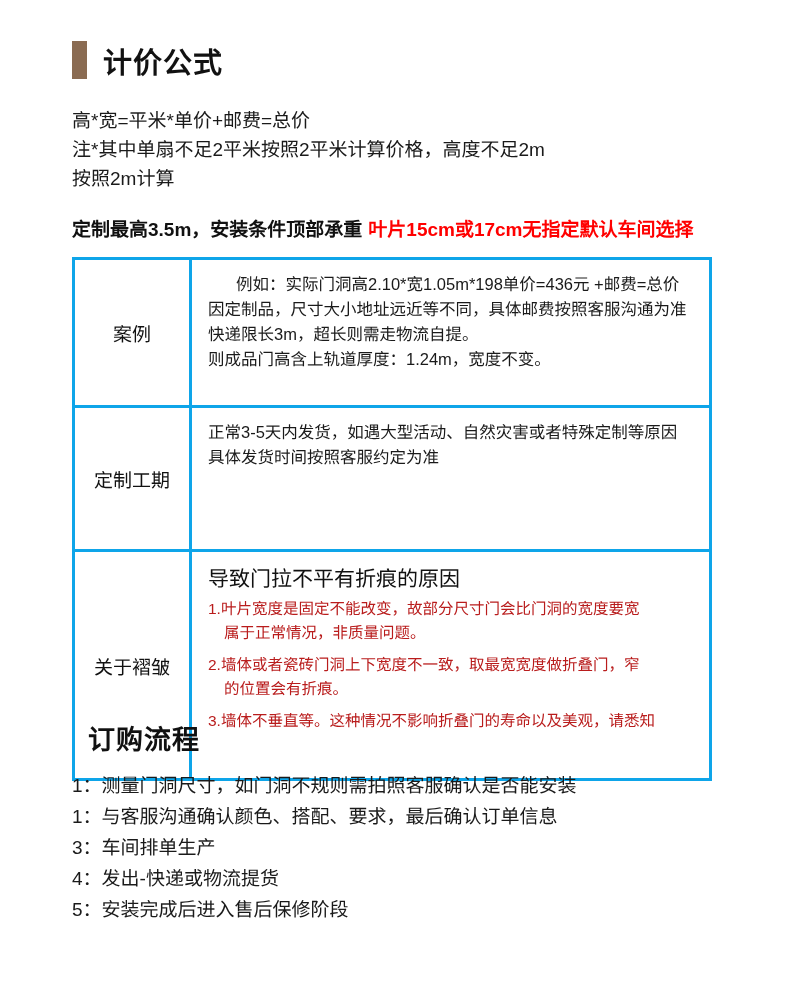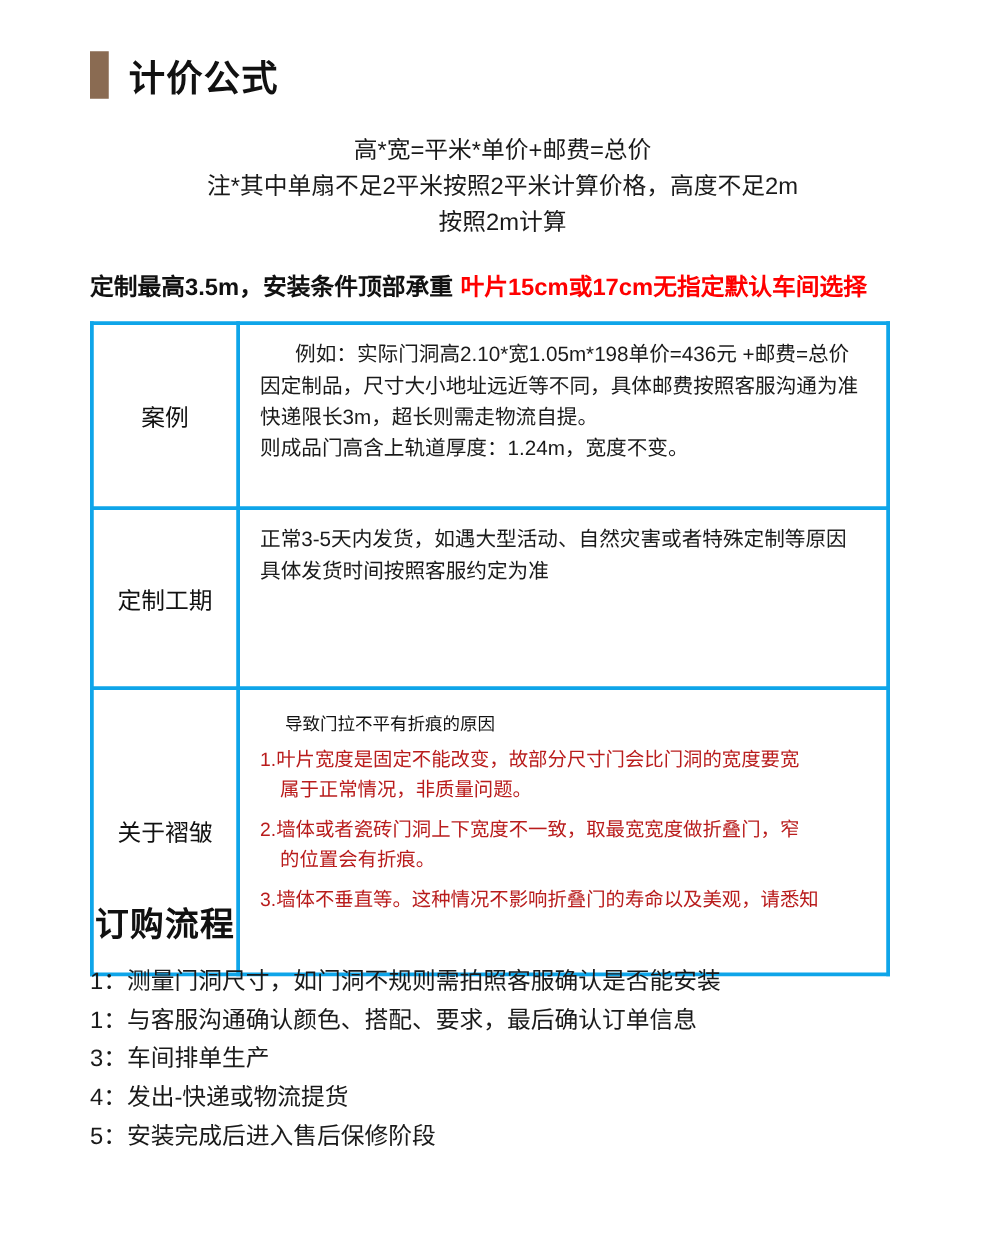--- a/index.html
+++ b/index.html
@@ -47,21 +47,20 @@
   }
 
   #head-pricing { left: 72px; top: 39px; }
 
   
   .formula-block {
     position: absolute;
     left: 72px;
     top: 106px;
     width: 660px;
-    text-align: center;
   }
   .formula-line {
     font-size: 19px;
     line-height: 29px;
     color: #1a1a1a;
     white-space: nowrap;
   }
 
   
   .notice-line {
@@ -106,42 +105,41 @@
   .row-crease  td { height: 202px; }
 
   .cell-line {
     font-size: 16.5px;
     line-height: 25px;
     color: #1a1a1a;
   }
   .cell-line.indent { text-indent: 28px; }
 
   .crease-title {
-    font-size: 14px;
+    font-size: 21px;
     line-height: 30px;
     color: #111111;
     margin-bottom: 3px;
-    margin-left: 20px;
   }
   .crease-item {
     font-size: 15.5px;
     line-height: 24px;
     color: #b91c1c;
     padding-left: 0;
     margin-bottom: 8px;
   }
   .crease-item .cont {
     display: block;
     padding-left: 16px;
   }
   .crease-item.last { margin-bottom: 0; }
 
   
   #head-order { left: 72px; top: 718px; }
-  #head-order .section-title { margin-left: 4px; font-size: 27px; }
+  #head-order .section-title { margin-left: 16px; font-size: 27px; }
 
   .order-list {
     position: absolute;
     left: 72px;
     top: 770px;
     width: 660px;
   }
   .order-step {
     font-size: 19px;
     line-height: 31px;

